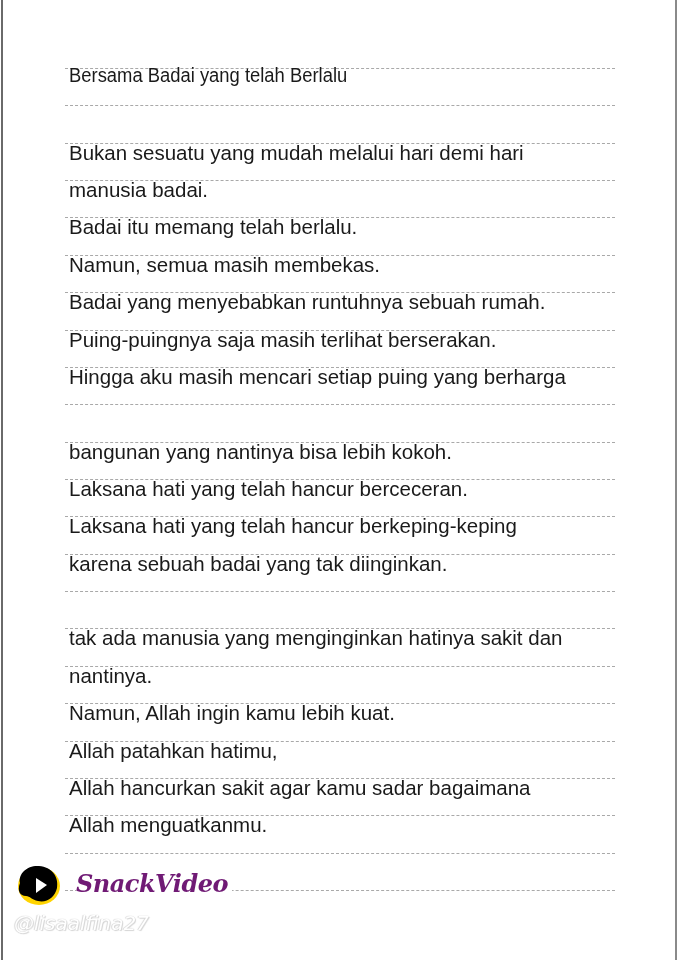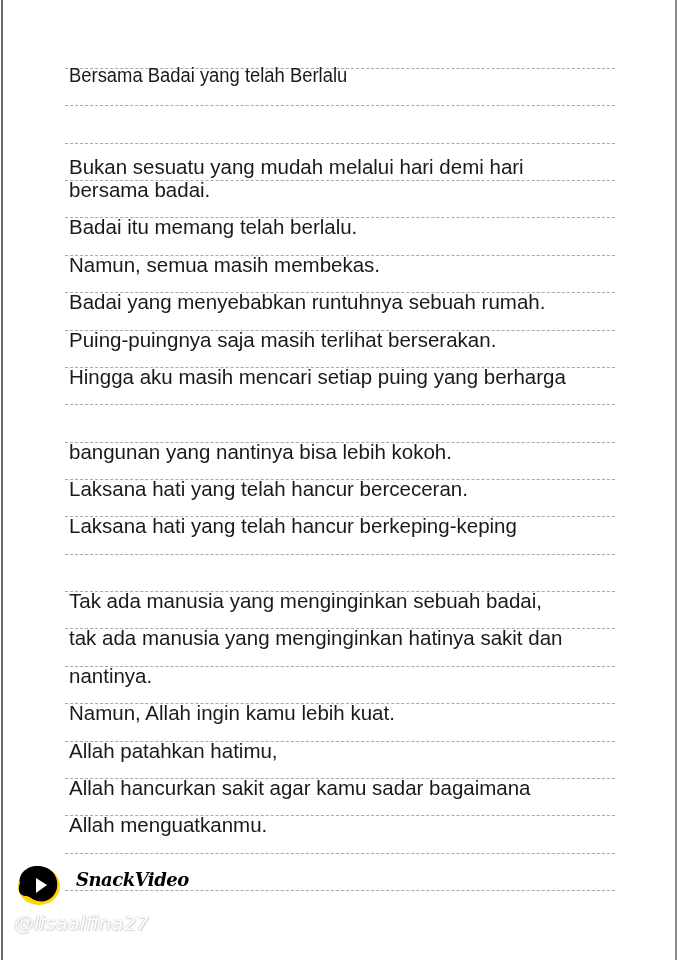--- a/index.html
+++ b/index.html
@@ -33,21 +33,21 @@
       transform: scaleX(0.92); transform-origin: left center;
       line-height: 24px;
     }
 
     .watermark-logo {
       position: absolute; left: 14px; top: 863px; width: 48px; height: 44px;
     }
     .watermark-brand {
       position: absolute; left: 76px; top: 869px;
       font-family: "DejaVu Serif", serif; font-style: italic; font-weight: bold;
-      font-size: 18px; color: #000000; letter-spacing: -0.5px;
+      font-size: 24px; color: #701a75; letter-spacing: -0.5px;
       background: #fff; padding-right: 4px;
     }
     .watermark-user {
       position: absolute; left: 14px; top: 911px;
       font-family: "DejaVu Sans", sans-serif; font-size: 20px;
       color: #ffffff;
       text-shadow: 0 0 1px #c8c8c8, 1px 1px 1px #d6d6d6, -1px 0 1px #dcdcdc;
       letter-spacing: 0px;
       font-style: italic;
     }
@@ -78,31 +78,31 @@
   <div class="ruled" style="top:666px"></div>
   <div class="ruled" style="top:703px"></div>
   <div class="ruled" style="top:741px"></div>
   <div class="ruled" style="top:778px"></div>
   <div class="ruled" style="top:815px"></div>
   <div class="ruled" style="top:853px"></div>
   <div class="ruled" style="top:890px"></div>
 
   <div class="title-text">Bersama Badai yang telah Berlalu</div>
 
-  <div class="line-text" style="top:155px">Bukan sesuatu yang mudah melalui hari demi hari</div>
-  <div class="line-text" style="top:178px">bersama badai.</div>
+  <div class="line-text" style="top:141px">Bukan sesuatu yang mudah melalui hari demi hari</div>
+  <div class="line-text" style="top:178px">manusia badai.</div>
   <div class="line-text" style="top:215px">Badai itu memang telah berlalu.</div>
   <div class="line-text" style="top:253px">Namun, semua masih membekas.</div>
   <div class="line-text" style="top:290px">Badai yang menyebabkan runtuhnya sebuah rumah.</div>
   <div class="line-text" style="top:328px">Puing-puingnya saja masih terlihat berserakan.</div>
   <div class="line-text" style="top:365px">Hingga aku masih mencari setiap puing yang berharga</div>
   <div class="line-text" style="top:440px">bangunan yang nantinya bisa lebih kokoh.</div>
   <div class="line-text" style="top:477px">Laksana hati yang telah hancur berceceran.</div>
   <div class="line-text" style="top:514px">Laksana hati yang telah hancur berkeping-keping</div>
-  <div class="line-text" style="top:589px">Tak ada manusia yang menginginkan sebuah badai,</div>
+  <div class="line-text" style="top:552px">karena sebuah badai yang tak diinginkan.</div>
   <div class="line-text" style="top:626px">tak ada manusia yang menginginkan hatinya sakit dan</div>
   <div class="line-text" style="top:664px">nantinya.</div>
   <div class="line-text" style="top:701px">Namun, Allah ingin kamu lebih kuat.</div>
   <div class="line-text" style="top:739px">Allah patahkan hatimu,</div>
   <div class="line-text" style="top:776px">Allah hancurkan sakit agar kamu sadar bagaimana</div>
   <div class="line-text" style="top:813px">Allah menguatkanmu.</div>
 
   <div class="watermark-logo">
     <svg width="48" height="44" viewBox="0 0 48 44">
       <ellipse cx="25" cy="23" rx="21" ry="19" fill="#ffd400"></ellipse>

